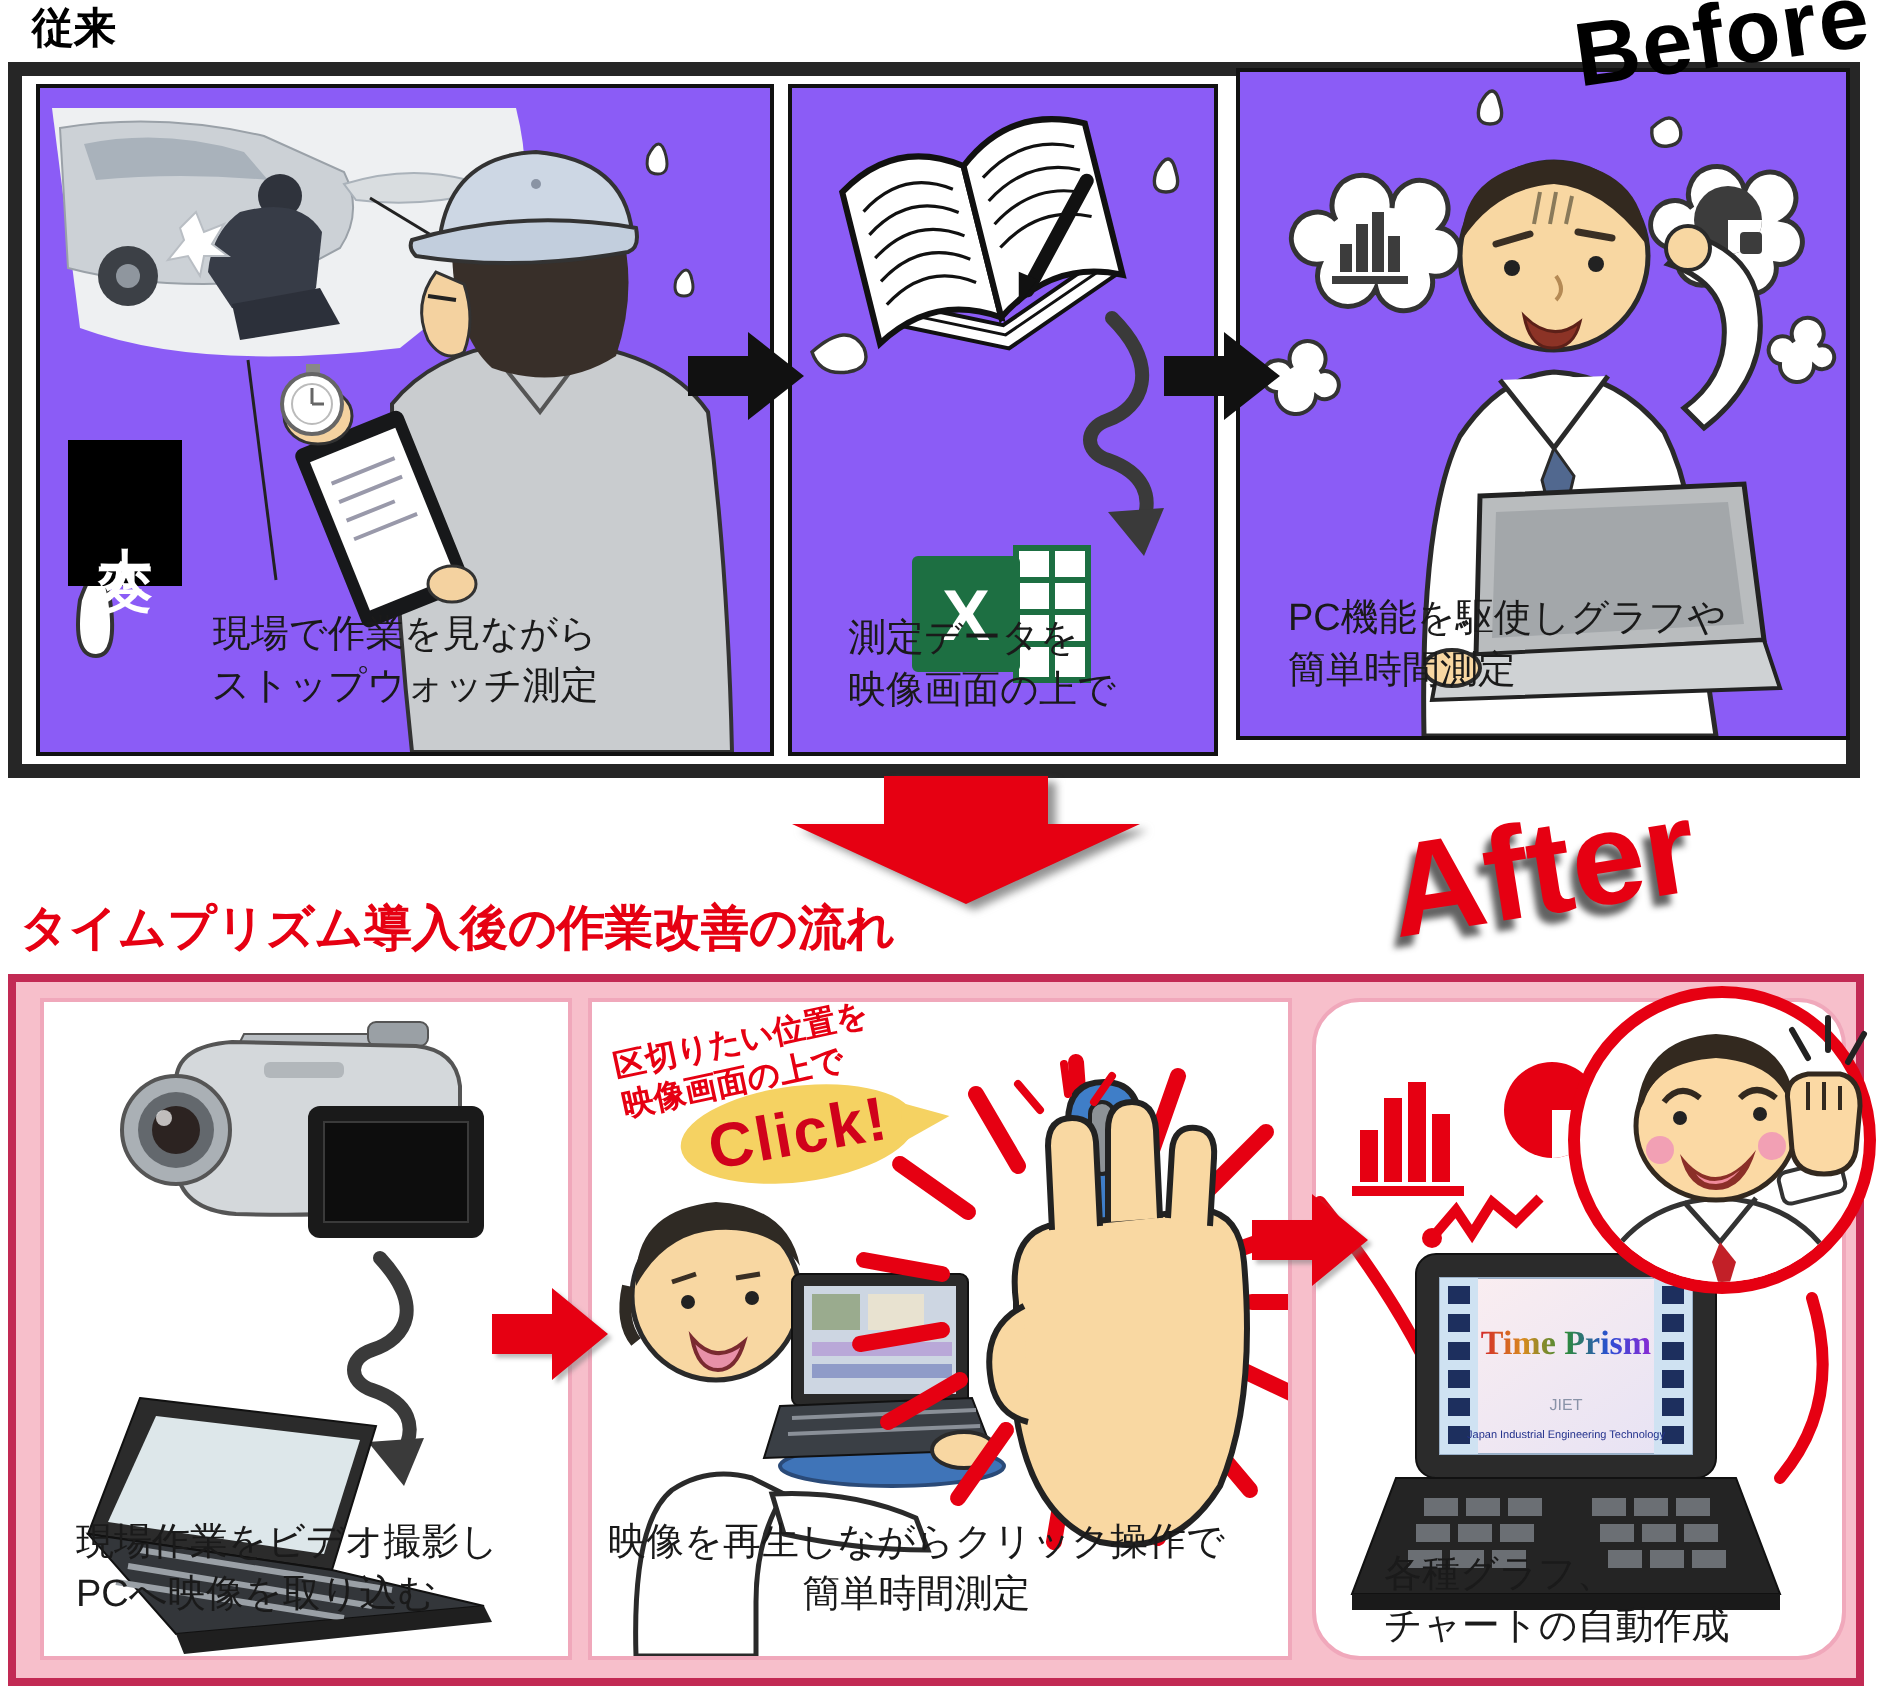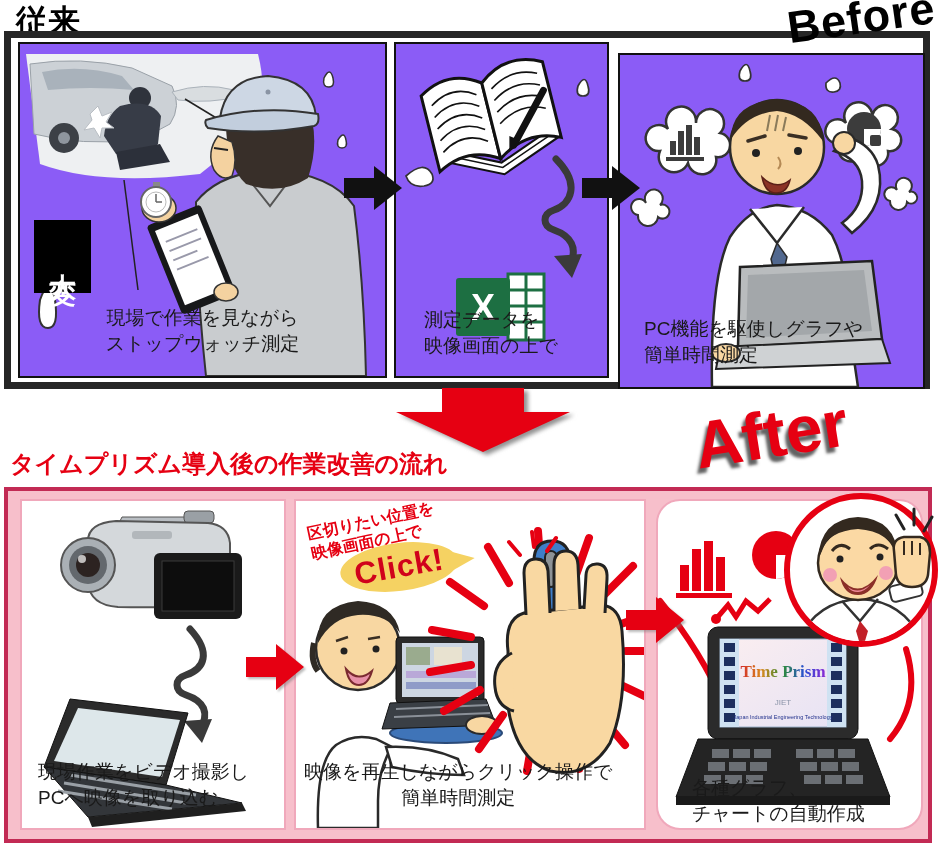--- a/index.html
+++ b/index.html
@@ -1,28 +1,28 @@
 <!DOCTYPE html>
 <html><head>
 <meta charset="utf-8">
 <style>
   html,body{margin:0;padding:0;background:#fff;}
   .canvas{position:relative;width:940px;height:849px;background:#fff;overflow:hidden;
           font-family:"Liberation Sans","DejaVu Sans",sans-serif;color:#1a1a1a;}
   .abs{position:absolute;}
   
-  .jurai{position:absolute;left:16px;top:0px;font-size:32px;font-weight:bold;color:#000;}
+  .jurai{position:absolute;left:16px;top:0px;font-size:21px;font-weight:bold;color:#000;}
   .before-tag{position:absolute;right:4px;top:-8px;font-size:45px;font-weight:800;color:#000;
               transform:rotate(-8deg);letter-spacing:1px;z-index:6;}
   .before-box{position:absolute;left:4px;top:31px;width:926px;height:358px;border:7px solid #262626;
               background:#fff;box-sizing:border-box;}
   .panelA{position:absolute;background:#8b5cf6;border:2px solid #111;box-sizing:border-box;}
   #p1{left:18px;top:42px;width:369px;height:336px;}
   #p2{left:394px;top:42px;width:215px;height:336px;}
-  #p3{left:618px;top:53px;width:307px;height:336px;}
+  #p3{left:618px;top:34px;width:307px;height:336px;}
   .capA{position:absolute;font-size:19px;line-height:26px;color:#1a1a1a;z-index:3;}
   #p1 .capA{left:0;right:0;top:261px;text-align:center;}
   #p2 .capA{left:28px;top:263px;}
   #p3 .capA{left:24px;top:261px;}
   .badge{position:absolute;left:14px;top:176px;width:57px;height:73px;background:#000;color:#fff;
          display:flex;align-items:center;justify-content:center;writing-mode:vertical-rl;
          text-orientation:upright;font-size:27px;font-weight:bold;letter-spacing:5px;z-index:4;}
   .arrow-blk{position:absolute;z-index:5;}
   .arrow-red-mid{position:absolute;left:386px;top:388px;z-index:5;
                  filter:drop-shadow(4px 3px 2px rgba(110,110,110,.75));}

